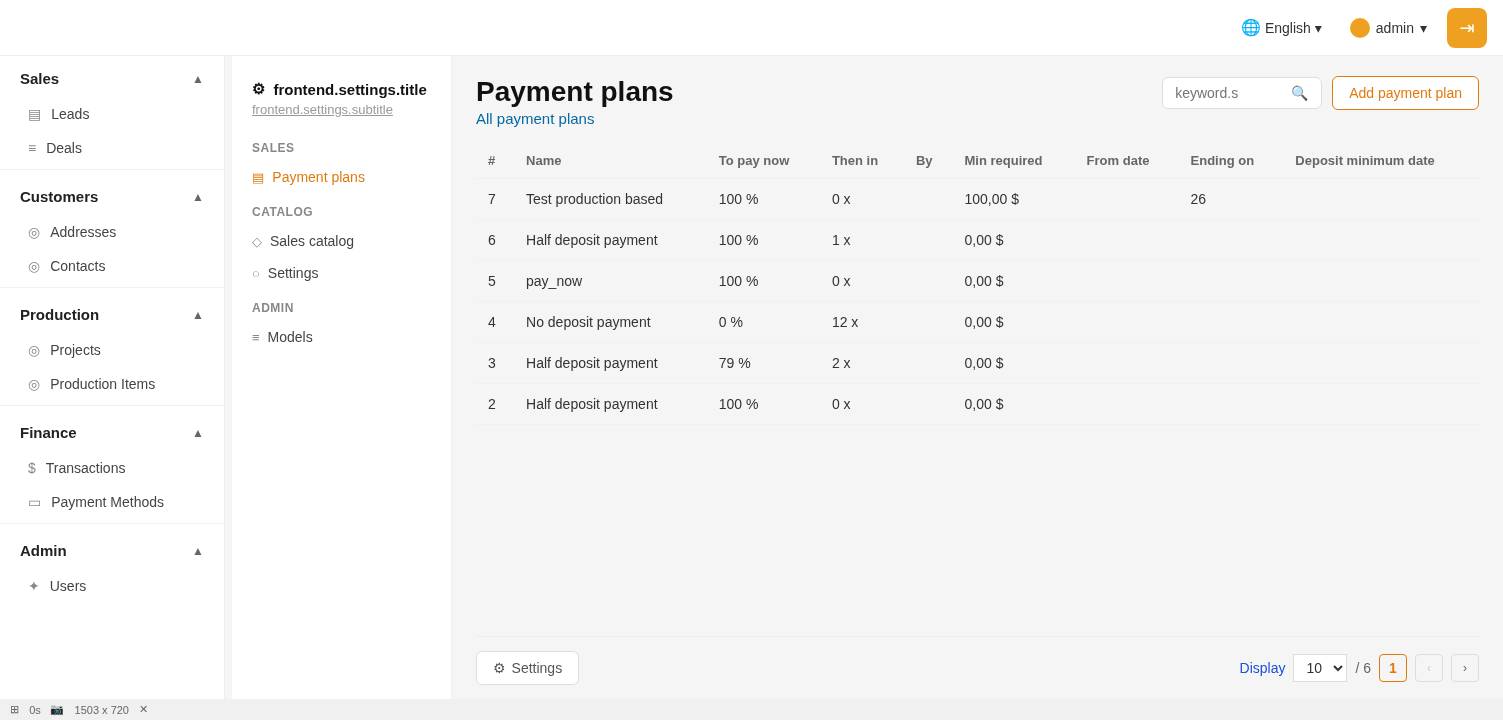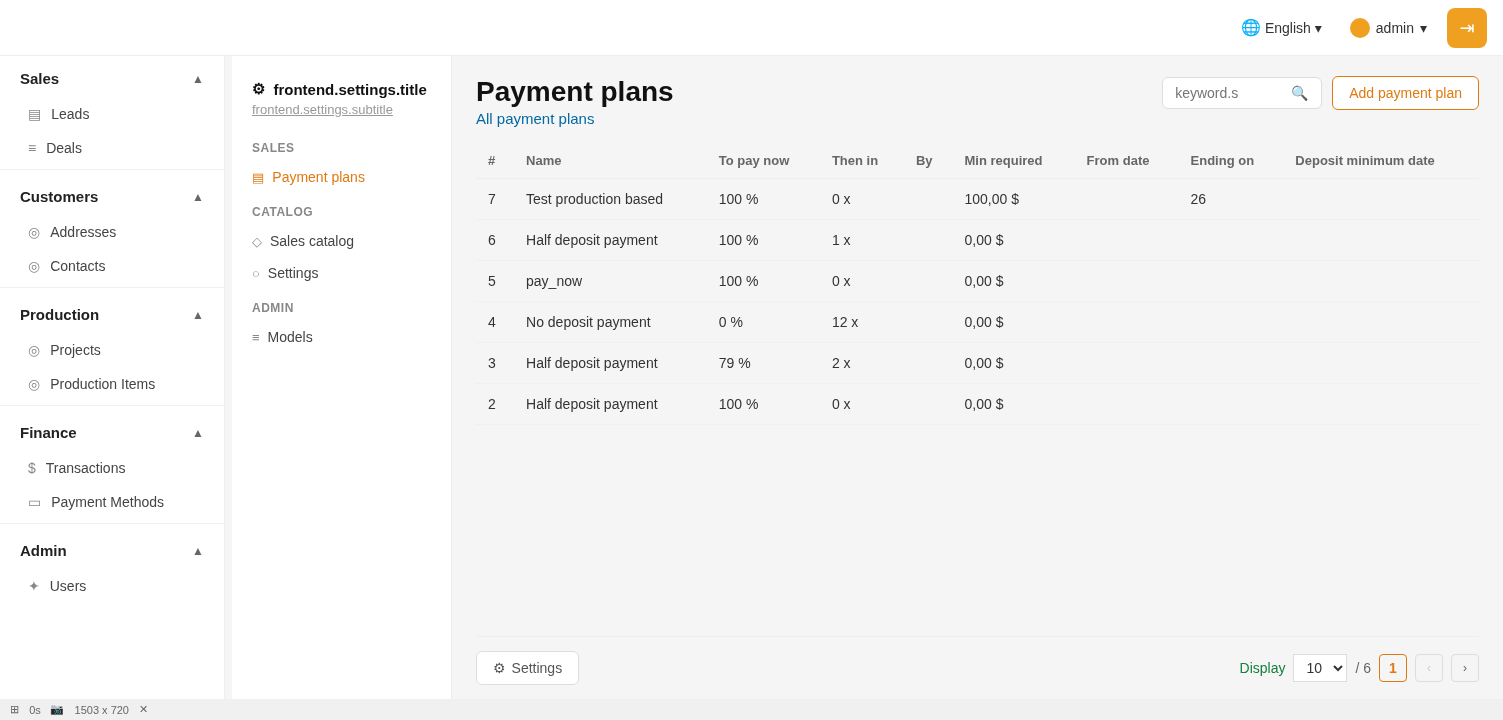--- a/index.html
+++ b/index.html
@@ -147,21 +147,21 @@
       display: flex; align-items: center; justify-content: space-between;
       padding: 14px 0; border-top: 1px solid #eee; margin-top: 8px;
       flex-shrink: 0;
     }
     .settings-footer-btn {
       display: flex; align-items: center; gap: 6px;
       padding: 8px 16px; border: 1px solid #ddd; border-radius: 6px;
       background: white; font-size: 14px; color: #555; cursor: pointer;
     }
     .pagination-area { display: flex; align-items: center; gap: 8px; font-size: 14px; color: #444; }
-    .display-label { color: #15803d; }
+    .display-label { color: #1d4ed8; }
     .display-select {
       border: 1px solid #ddd; border-radius: 0; padding: 4px 8px;
       font-size: 14px; color: #333; background: white; cursor: pointer;
     }
     .page-info { color: #666; }
     .page-num {
       width: 28px; height: 28px; display: flex; align-items: center; justify-content: center;
       border: 1px solid #e07a10; border-radius: 4px; color: #e07a10; font-weight: 600;
     }
     .page-nav {

